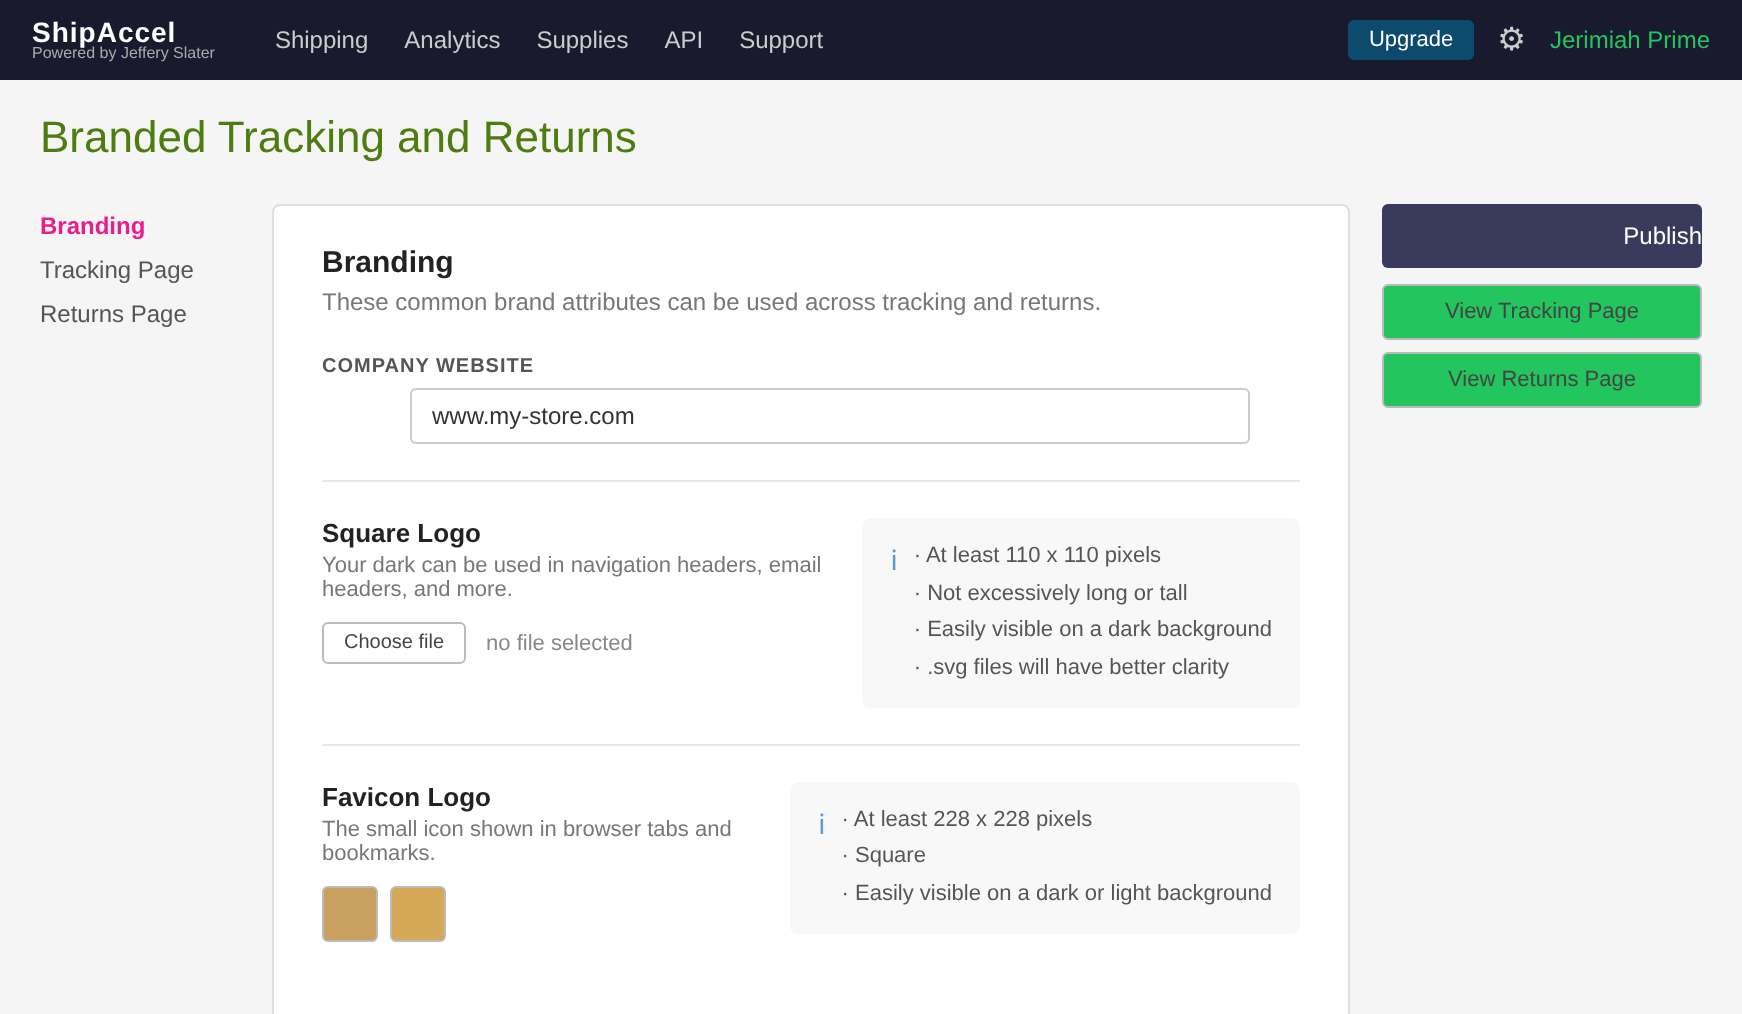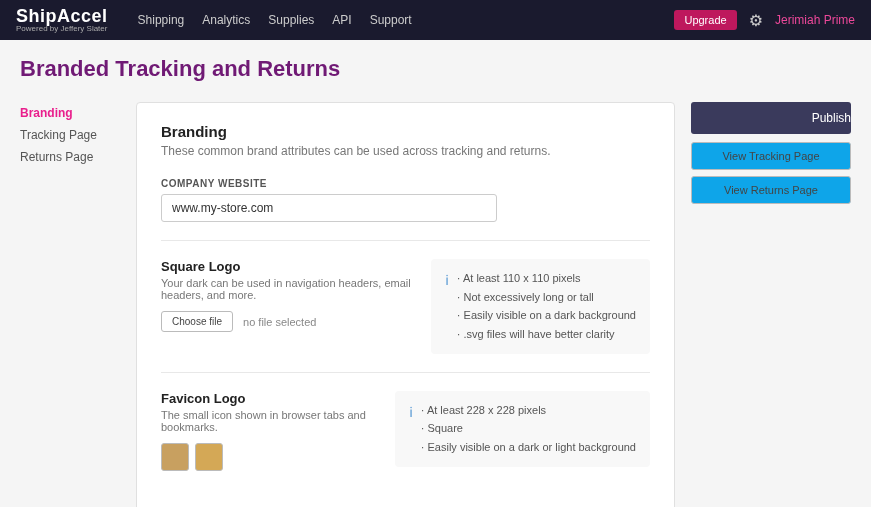--- a/index.html
+++ b/index.html
@@ -22,21 +22,21 @@
       height: 40px;
       gap: 20px;
     }
     .nav-logo {
       display: flex;
       flex-direction: column;
       line-height: 1;
     }
     .nav-logo-main {
       color: #fff;
-      font-size: 18px;
+      font-size: 14px;
       font-weight: 700;
       letter-spacing: 0.5px;
     }
     .nav-logo-sub {
       color: #aaa;
       font-size: 8px;
     }
     .nav-links {
       display: flex;
       gap: 18px;
@@ -54,45 +54,45 @@
       align-items: center;
       gap: 12px;
       margin-left: auto;
     }
     .nav-gear {
       color: #ccc;
       font-size: 16px;
       cursor: pointer;
     }
     .nav-user {
-      color: #ec4899;
+      color: #22c55e;
       font-size: 12px;
       cursor: pointer;
     }
     .nav-upgrade-btn {
-      background: #be185d;
+      background: #0c4a6e;
       color: #fff;
       border: none;
       border-radius: 3px;
       padding: 4px 10px;
       font-size: 11px;
       cursor: pointer;
     }
 
     
     .page-wrapper {
       background: #f5f5f5;
       padding: 16px 20px;
       min-height: 467px;
     }
 
     .page-title {
-      color: #701a75;
+      color: #4d7c0f;
       font-size: 22px;
-      font-weight: 700;
+      font-weight: 400;
       margin-bottom: 20px;
     }
 
     
     .content-layout {
       display: flex;
       gap: 16px;
     }
 
     
@@ -148,21 +148,22 @@
     .form-input {
       width: 260px;
       border: 1px solid #ccc;
       border-radius: 3px;
       padding: 6px 10px;
       font-size: 12px;
       color: #333;
       outline: none;
     }
     .form-input-wide {
-      width: 336px;
+      width: 420px;
+      margin-left: 44px;
     }
 
     
     .divider {
       border: none;
       border-top: 1px solid #e8e8e8;
       margin: 18px 0;
     }
 
     
@@ -267,21 +268,21 @@
       border-radius: 3px;
       padding: 9px 0;
       font-size: 12px;
       cursor: pointer;
       margin-bottom: 8px;
       font-weight: 500;
       text-align: right;
     }
     .outline-btn {
       width: 100%;
-      background: #0ea5e9;
+      background: #22c55e;
       color: #444;
       border: 1px solid #bbb;
       border-radius: 3px;
       padding: 7px 0;
       font-size: 11px;
       cursor: pointer;
       margin-bottom: 6px;
     }
   </style>
 </head>

